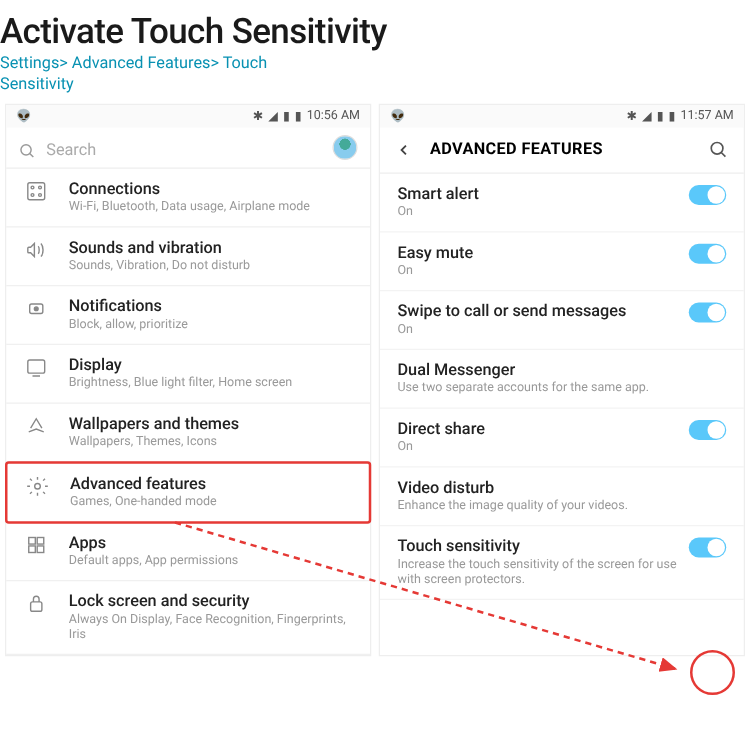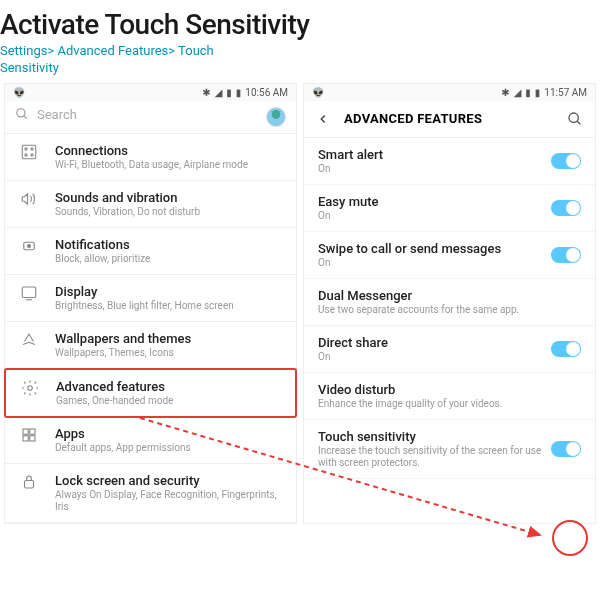--- a/index.html
+++ b/index.html
@@ -4,34 +4,34 @@
 <style>
 *{margin:0;padding:0;box-sizing:border-box;font-family:-apple-system,BlinkMacSystemFont,"Segoe UI",Roboto,sans-serif}
 body{width:600px;height:600px;background:#fff;overflow:hidden;position:relative}
 .header{text-align:left;padding:8px 0 6px}
 .title{font-size:28px;font-weight:500;color:#1a1a1a;letter-spacing:-0.5px}
 .breadcrumb{font-size:13px;color:#0891b2;margin-top:2px;line-height:1.3}
 .screens{display:flex;gap:6px;padding:0 4px}
 .screen{flex:1;background:#fff;border:1px solid #eee}
 .statusbar{display:flex;justify-content:space-between;align-items:center;padding:3px 8px;font-size:10px;color:#555;background:#fafafa}
 .statusbar .icons{display:flex;gap:4px;align-items:center}
-.searchbar{display:flex;align-items:flex-start;padding:6px 10px;border-bottom:1px solid #eee}
+.searchbar{display:flex;align-items:flex-end;padding:6px 10px;border-bottom:1px solid #eee}
 .searchbar .mag{color:#999;margin-right:8px}
 .searchbar .ph{color:#aaa;font-size:13px;flex:1}
 .avatar{width:20px;height:20px;border-radius:50%;background:radial-gradient(circle at 50% 35%,#4a9 30%,#8ce 31%);border:1px solid #ddd;display:flex;align-items:center;justify-content:center}
 .afheader{display:flex;align-items:center;padding:10px 12px;border-bottom:1px solid #eee}
 .afheader .back{margin-right:14px;color:#444}
 .afheader .ttl{font-weight:700;font-size:13px;letter-spacing:0.3px;flex:1}
 .afheader .srch{color:#555}
 .item{display:flex;align-items:flex-start;padding:9px 12px;border-bottom:1px solid #f0f0f0}
 .item .icon{width:24px;margin-right:14px;color:#888;flex-shrink:0;display:flex;justify-content:center}
 .item .txt{flex:1;min-width:0}
 .item .lbl{font-size:13px;color:#222;font-weight:500}
 .item .sub{font-size:10px;color:#999;margin-top:1px;line-height:1.2}
-.item2{display:flex;align-items:center;padding:9px 14px;border-bottom:1px solid #f3f3f3}
+.item2{display:flex;align-items:flex-start;padding:9px 14px;border-bottom:1px solid #f3f3f3}
 .item2 .txt{flex:1;min-width:0}
 .item2 .lbl{font-size:13px;color:#222;font-weight:500}
 .item2 .sub{font-size:10px;color:#999;margin-top:1px;line-height:1.2}
 .toggle{width:30px;height:16px;border-radius:8px;position:relative;flex-shrink:0}
 .toggle.on{background:#5ac8fa}
 .toggle .knob{width:14px;height:14px;border-radius:50%;background:#fff;position:absolute;top:1px}
 .toggle.on .knob{right:1px}
 .highlight{border:2px solid #e53935;border-radius:3px;margin:-1px}
 .arrow-svg{position:absolute;top:0;left:0;width:600px;height:600px;pointer-events:none}
 .circle-target{position:absolute;width:36px;height:36px;border:2.5px solid #e53935;border-radius:50%;pointer-events:none}

